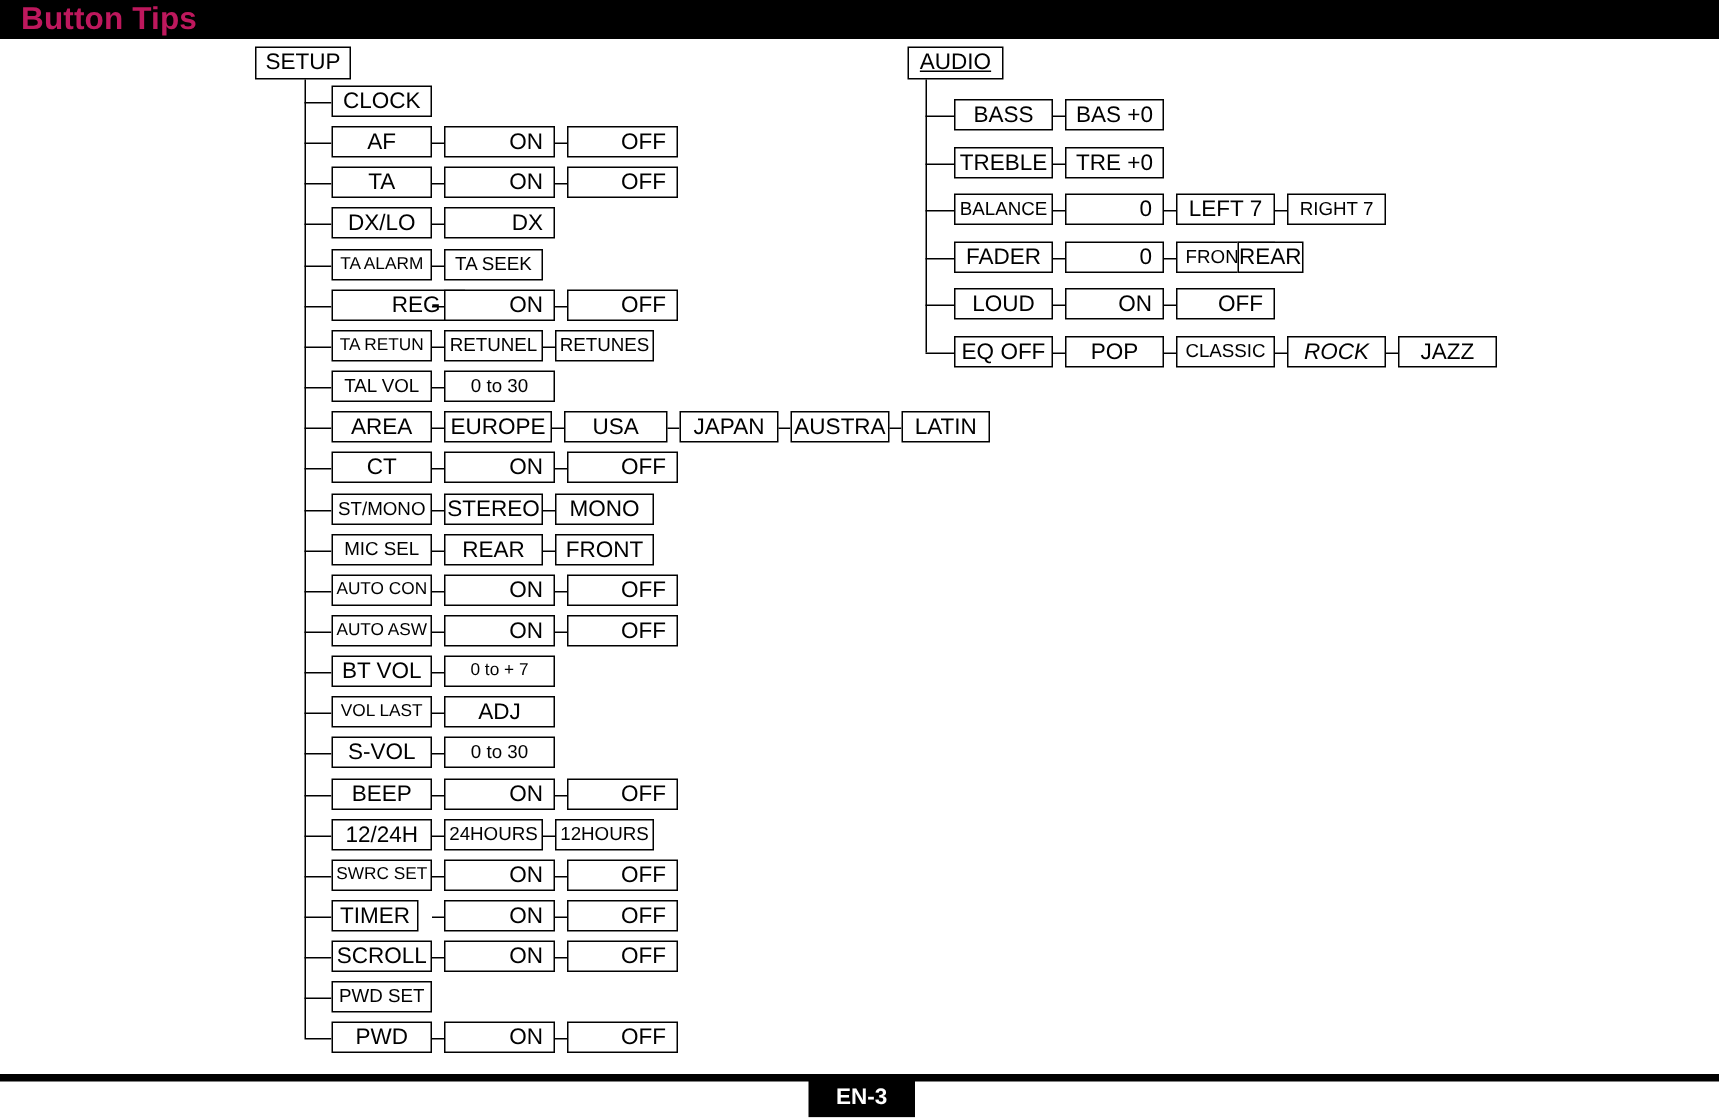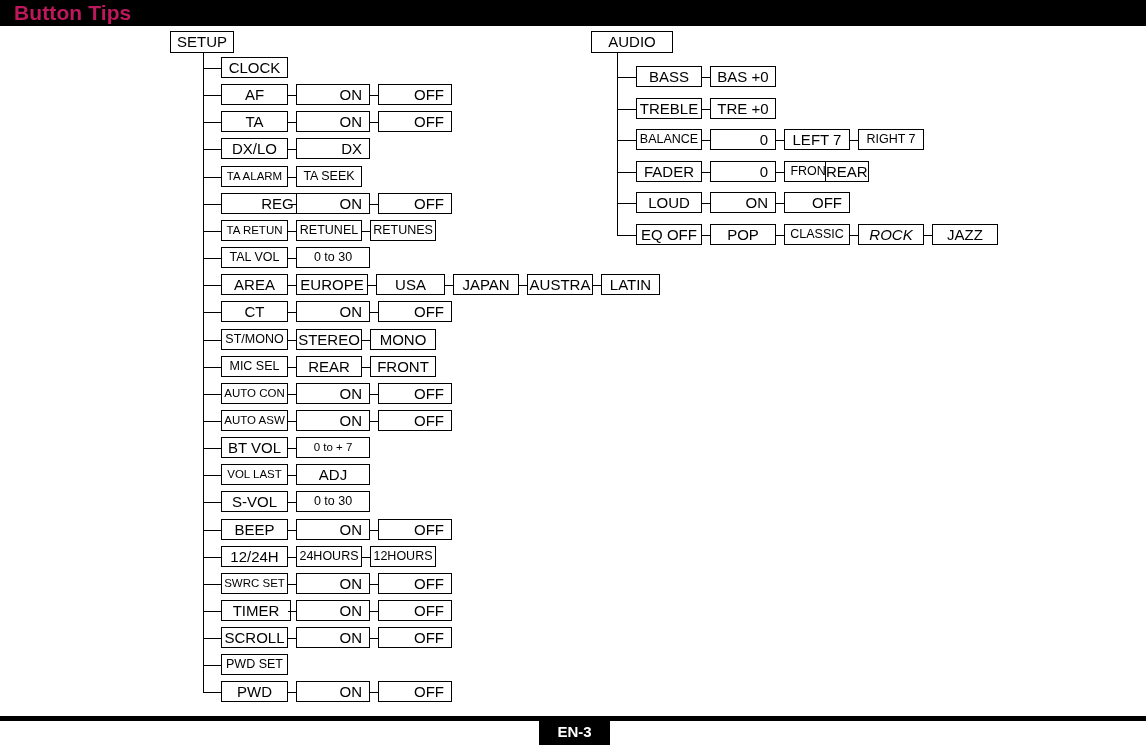--- a/index.html
+++ b/index.html
@@ -210,42 +210,42 @@
       <div class="node c sm" style="left: 296px; top: 545.7px; width: 66px;">24HOURS</div>
       <div class="hline" style="left: 362px; top: 556.7px; width: 8px;"></div>
       <div class="node c sm" style="left: 370px; top: 545.7px; width: 66px;">12HOURS</div>
       <div class="hline" style="left: 203px; top: 583.85px; width: 18px;"></div>
       <div class="node c xs" style="left: 221px; top: 572.85px; width: 67px;">SWRC SET</div>
       <div class="hline" style="left: 288px; top: 583.85px; width: 8px;"></div>
       <div class="node r" style="left: 296px; top: 572.85px; width: 74px;">ON</div>
       <div class="hline" style="left: 370px; top: 583.85px; width: 8px;"></div>
       <div class="node r" style="left: 378px; top: 572.85px; width: 74px;">OFF</div>
       <div class="hline" style="left: 203px; top: 611px; width: 18px;"></div>
-      <div class="node c" style="left: 221px; top: 600px; width: 70px;">TIMER</div>
+      <div class="node c" style="left: 221px; top: 600px; width: 58px;">TIMER</div>
       <div class="hline" style="left: 288px; top: 611px; width: 8px;"></div>
       <div class="node r" style="left: 296px; top: 600px; width: 74px;">ON</div>
       <div class="hline" style="left: 370px; top: 611px; width: 8px;"></div>
       <div class="node r" style="left: 378px; top: 600px; width: 74px;">OFF</div>
       <div class="hline" style="left: 203px; top: 638.15px; width: 18px;"></div>
       <div class="node c" style="left: 221px; top: 627.15px; width: 67px;">SCROLL</div>
       <div class="hline" style="left: 288px; top: 638.15px; width: 8px;"></div>
       <div class="node r" style="left: 296px; top: 627.15px; width: 74px;">ON</div>
       <div class="hline" style="left: 370px; top: 638.15px; width: 8px;"></div>
       <div class="node r" style="left: 378px; top: 627.15px; width: 74px;">OFF</div>
       <div class="hline" style="left: 203px; top: 665.3px; width: 18px;"></div>
       <div class="node c sm" style="left: 221px; top: 654.3px; width: 67px;">PWD SET</div>
       <div class="hline" style="left: 203px; top: 692.45px; width: 18px;"></div>
       <div class="node c" style="left: 221px; top: 681.45px; width: 67px;">PWD</div>
       <div class="hline" style="left: 288px; top: 692.45px; width: 8px;"></div>
       <div class="node r" style="left: 296px; top: 681.45px; width: 74px;">ON</div>
       <div class="hline" style="left: 370px; top: 692.45px; width: 8px;"></div>
       <div class="node r" style="left: 378px; top: 681.45px; width: 74px;">OFF</div>
     </div>
 
-  <div id="audio-root-box" class="node root c" style="left:591px; top:31px; width:82px;">AUDIO</div>
+  <div id="audio-root-box" class="node root c" style="left:605px; top:31px; width:64px;text-decoration:underline;">AUDIO</div>
   <div id="audio-spine" class="vline" style="left: 617px; top: 53px; height: 182px;"></div>
   <div id="audio-rows">
       <div class="hline" style="left: 617px; top: 77px; width: 19px;"></div>
       <div class="node c" style="left: 636px; top: 66px; width: 66px;">BASS</div>
       <div class="hline" style="left: 702px; top: 77px; width: 8px;"></div>
       <div class="node c" style="left: 710px; top: 66px; width: 66px;">BAS +0</div>
       <div class="hline" style="left: 617px; top: 108.6px; width: 19px;"></div>
       <div class="node c" style="left: 636px; top: 97.6px; width: 66px;">TREBLE</div>
       <div class="hline" style="left: 702px; top: 108.6px; width: 8px;"></div>
       <div class="node c" style="left: 710px; top: 97.6px; width: 66px;">TRE +0</div>

